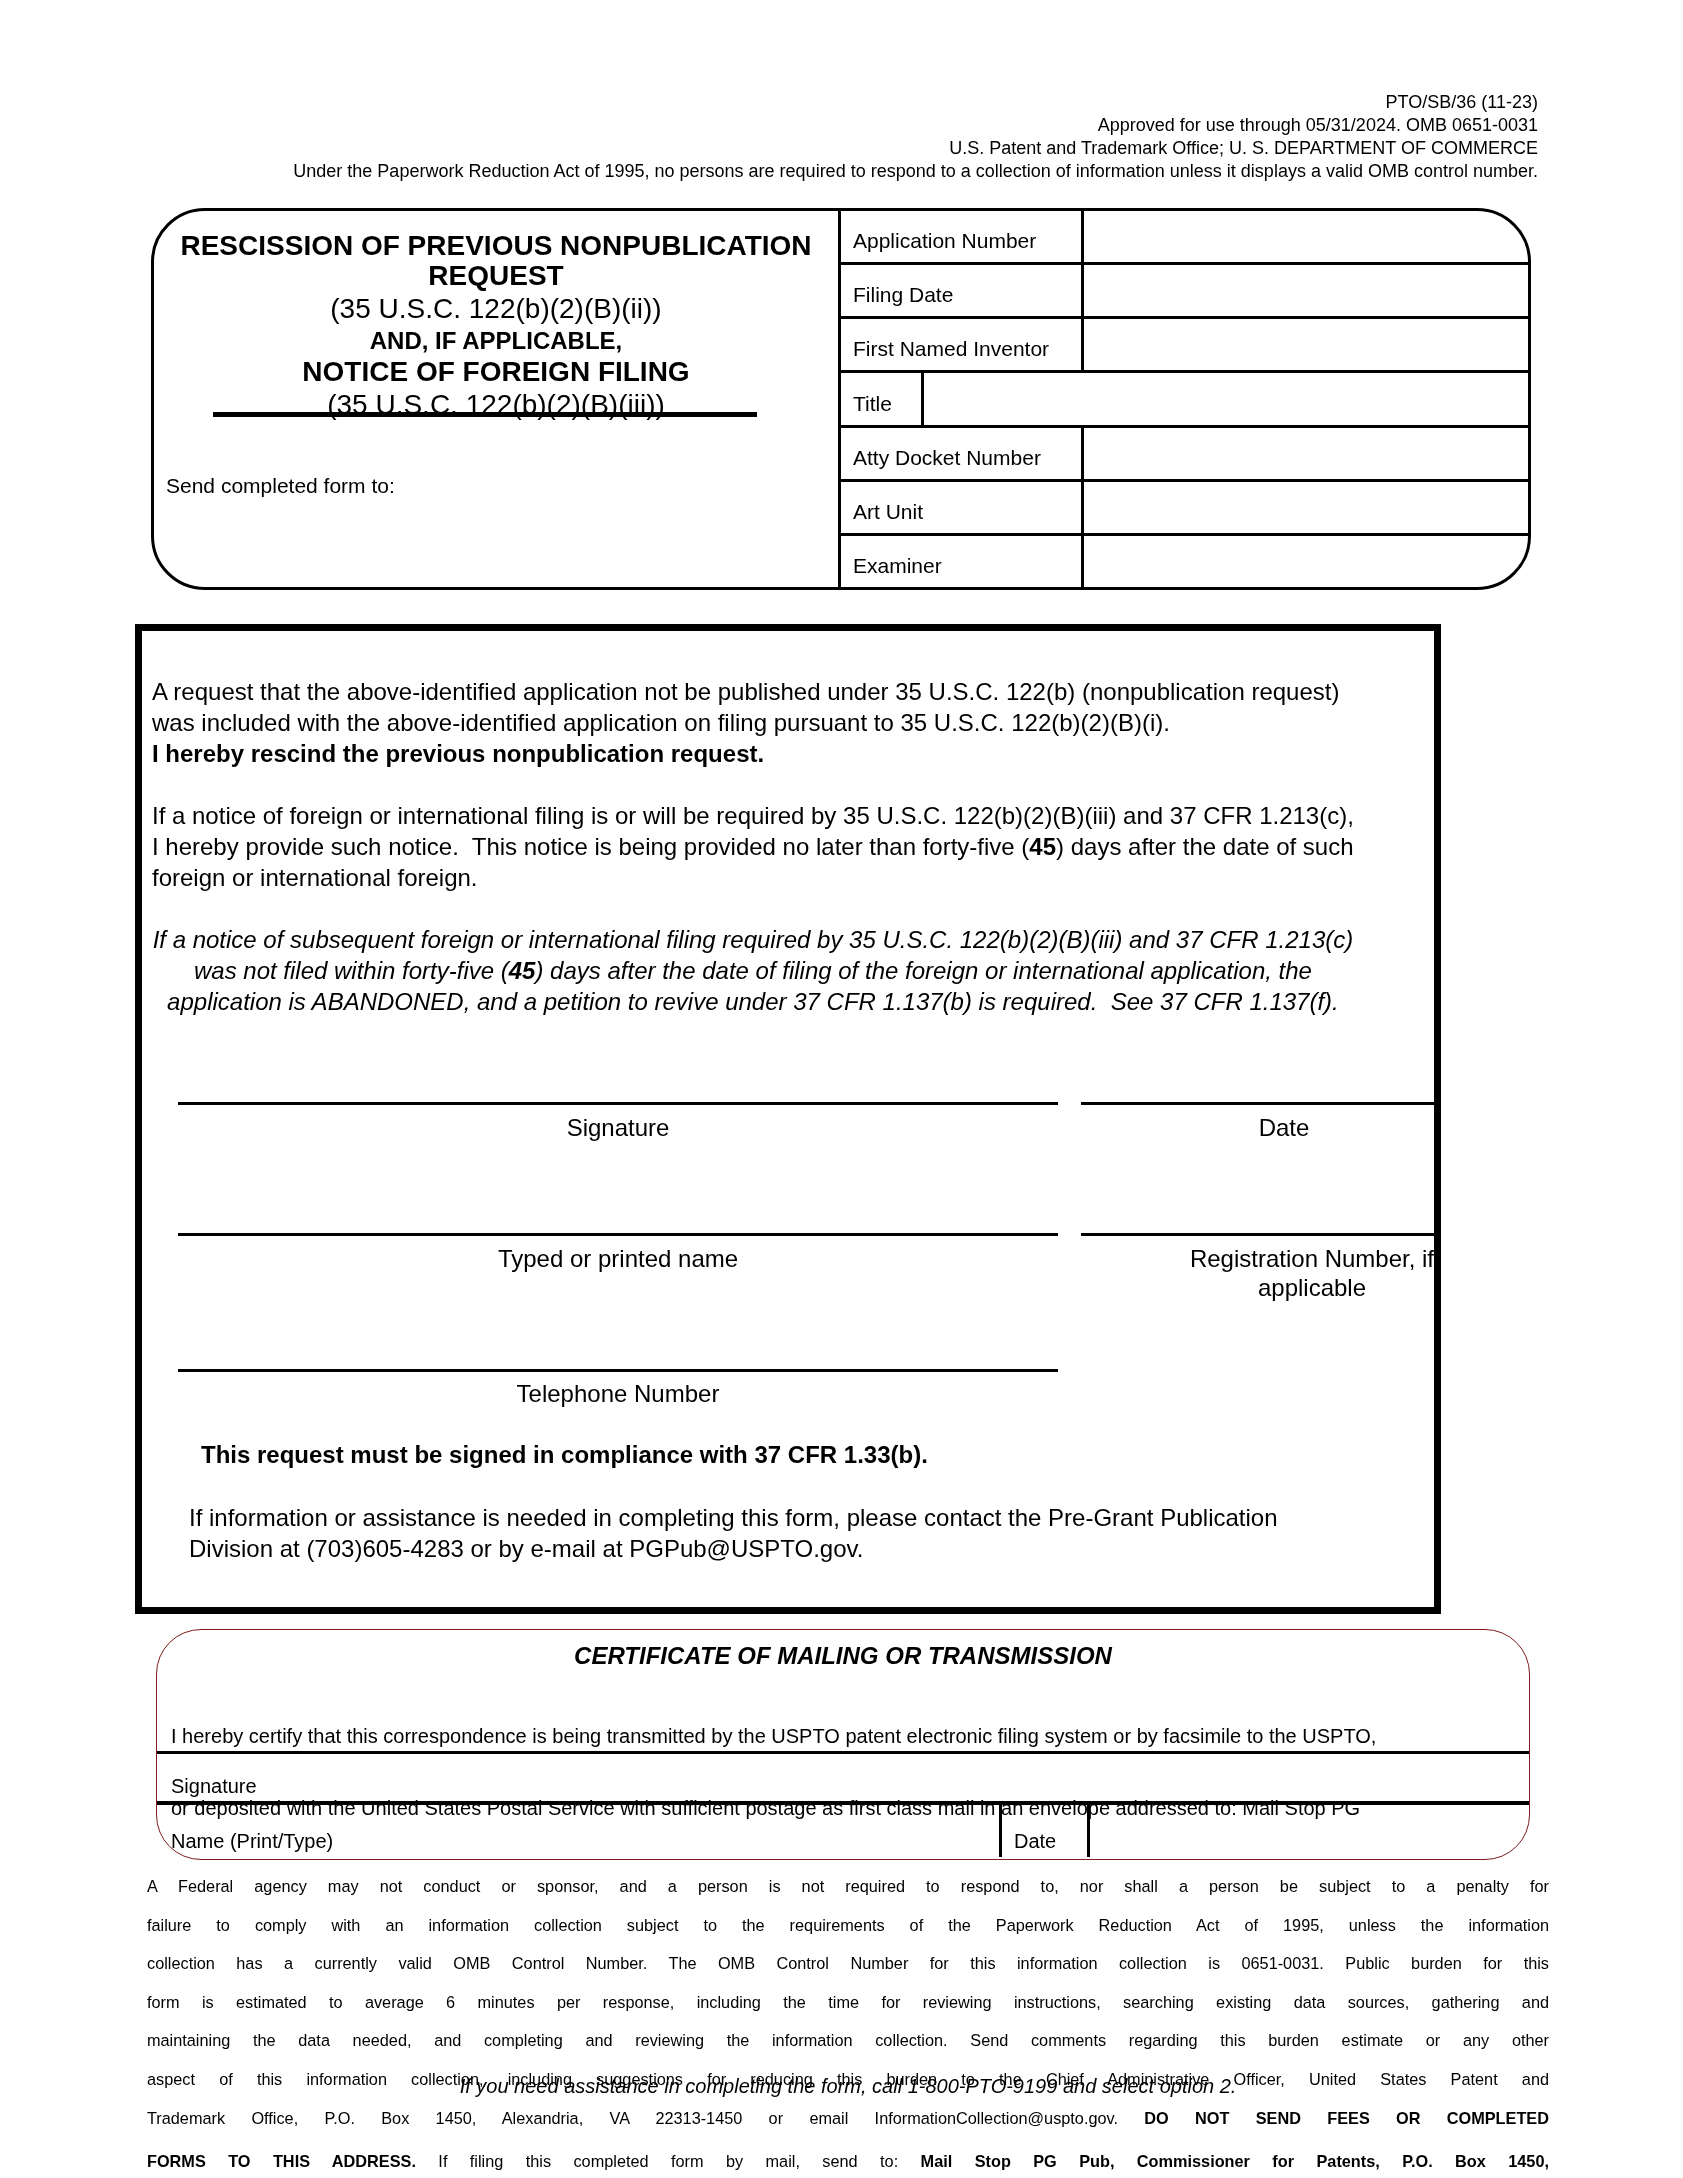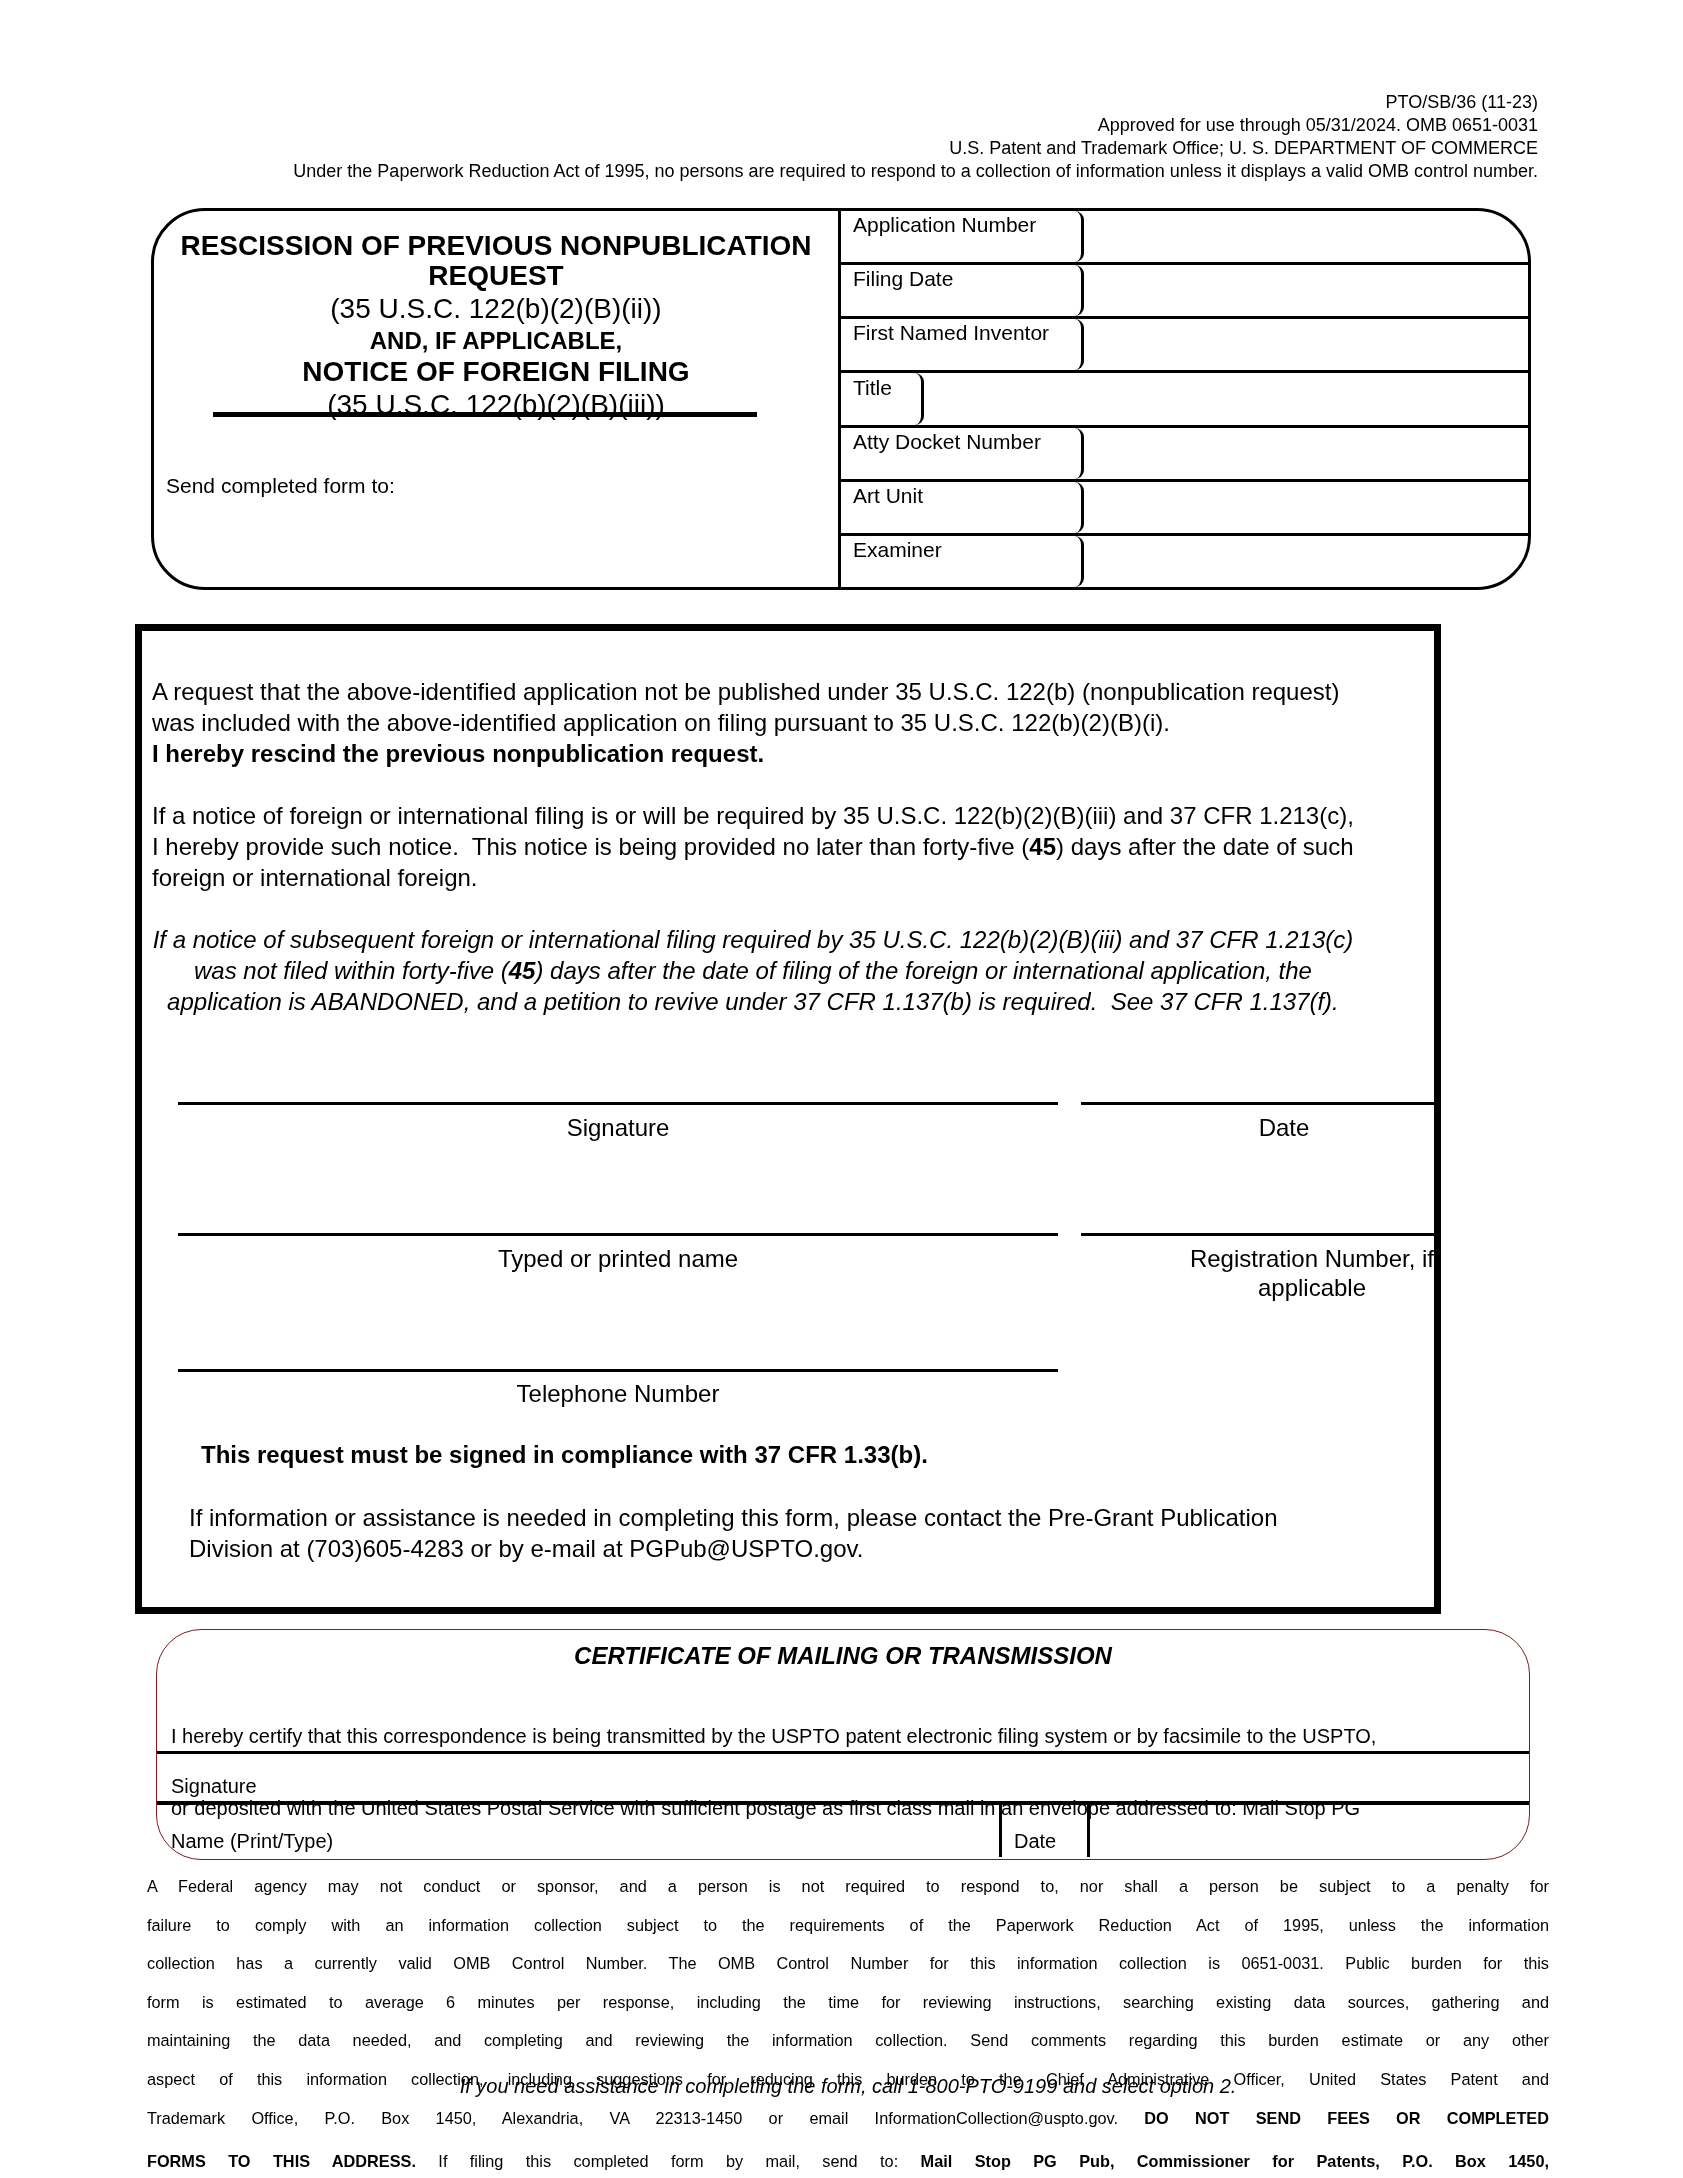--- a/index.html
+++ b/index.html
@@ -22,21 +22,21 @@
   .t-big2{font-size:28px;font-weight:bold;line-height:31px;}
   .tuline{position:absolute;left:59px;top:201px;width:544px;height:5px;background:#000;}
   .addr{position:absolute;left:12px;top:210px;font-size:21px;line-height:26px;white-space:pre-wrap;}
   .addr .bold{font-weight:bold;margin-top:40px;}
 
   
   .htable{flex:1;border-left:3px solid #000;display:flex;flex-direction:column;}
   .trow{flex:1;display:flex;border-bottom:3px solid #000;}
   .trow:last-child{border-bottom:none;}
   .tlabel{width:224px;flex:none;border-right:3px solid #000;display:flex;
-          align-items:flex-end;padding:0 4px 25px 12px;font-size:21px;border-radius:9px;}
+          align-items:flex-end;padding:0 4px 9px 12px;font-size:21px;}
   .trow-title .tlabel{width:64px;}
   .tvalue{flex:1;}
 
   
   .mbox{position:absolute;left:135px;top:624px;width:1306px;height:990px;
         border:7px solid #000;box-sizing:border-box;overflow:hidden;}
   .mbox-inner{position:relative;width:100%;height:100%;}
   #main-paragraphs{position:absolute;left:10px;top:45px;font-size:24px;}
   .para{margin-bottom:31px;}
   .para.italic{font-style:italic;text-align:center;}

